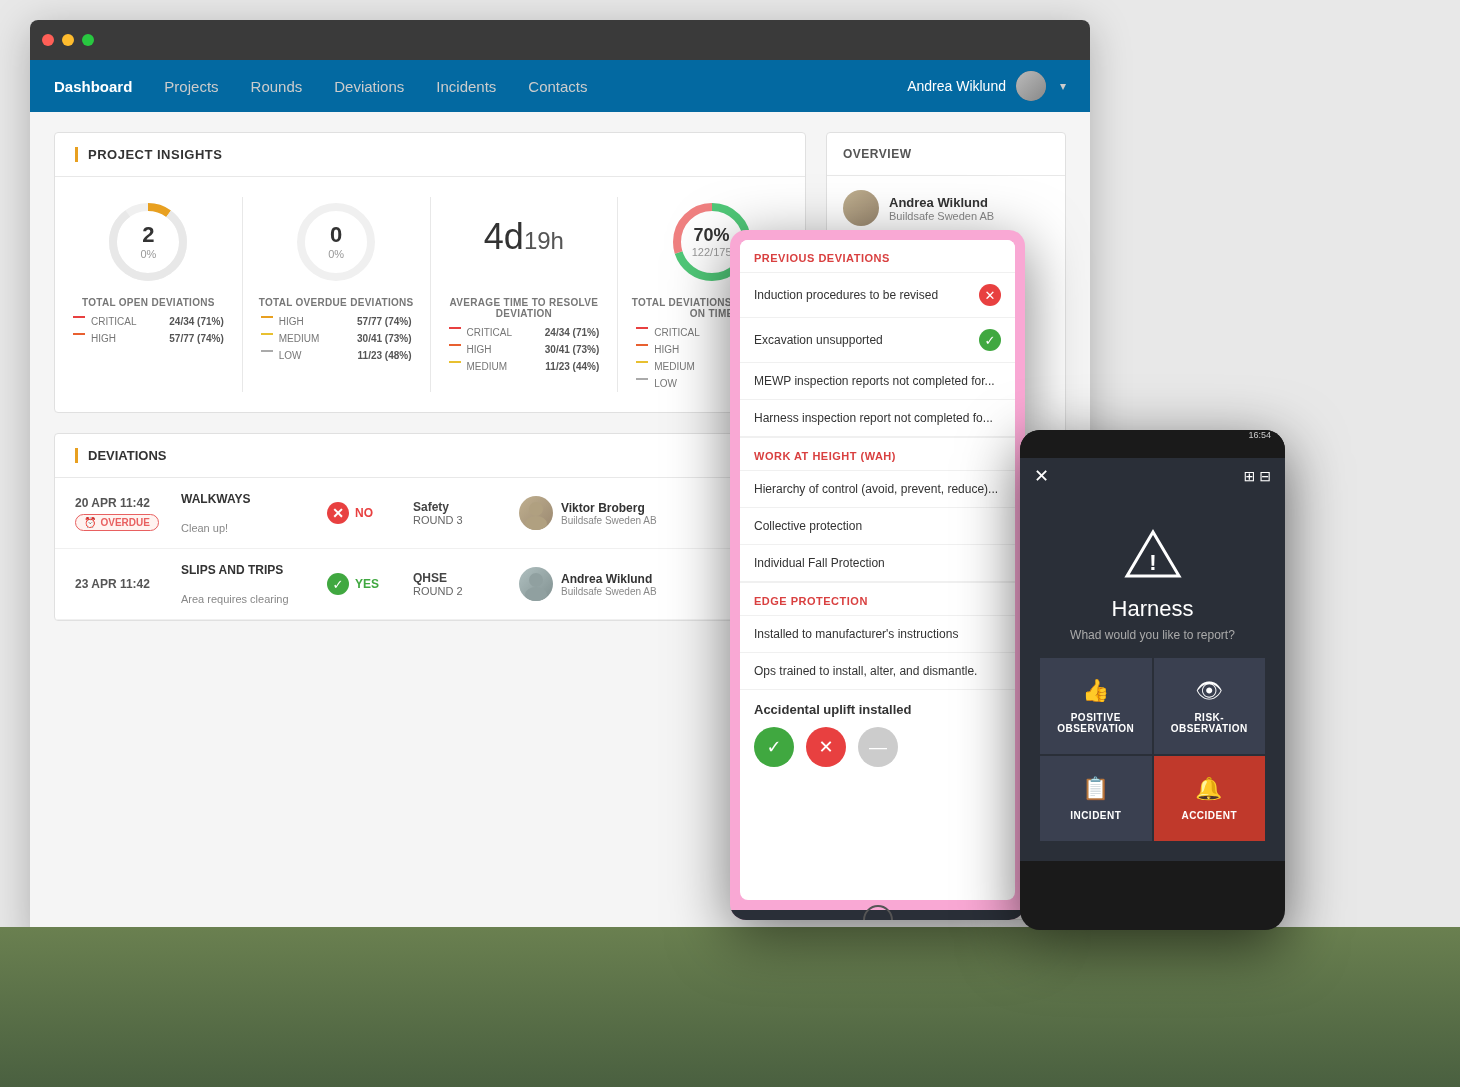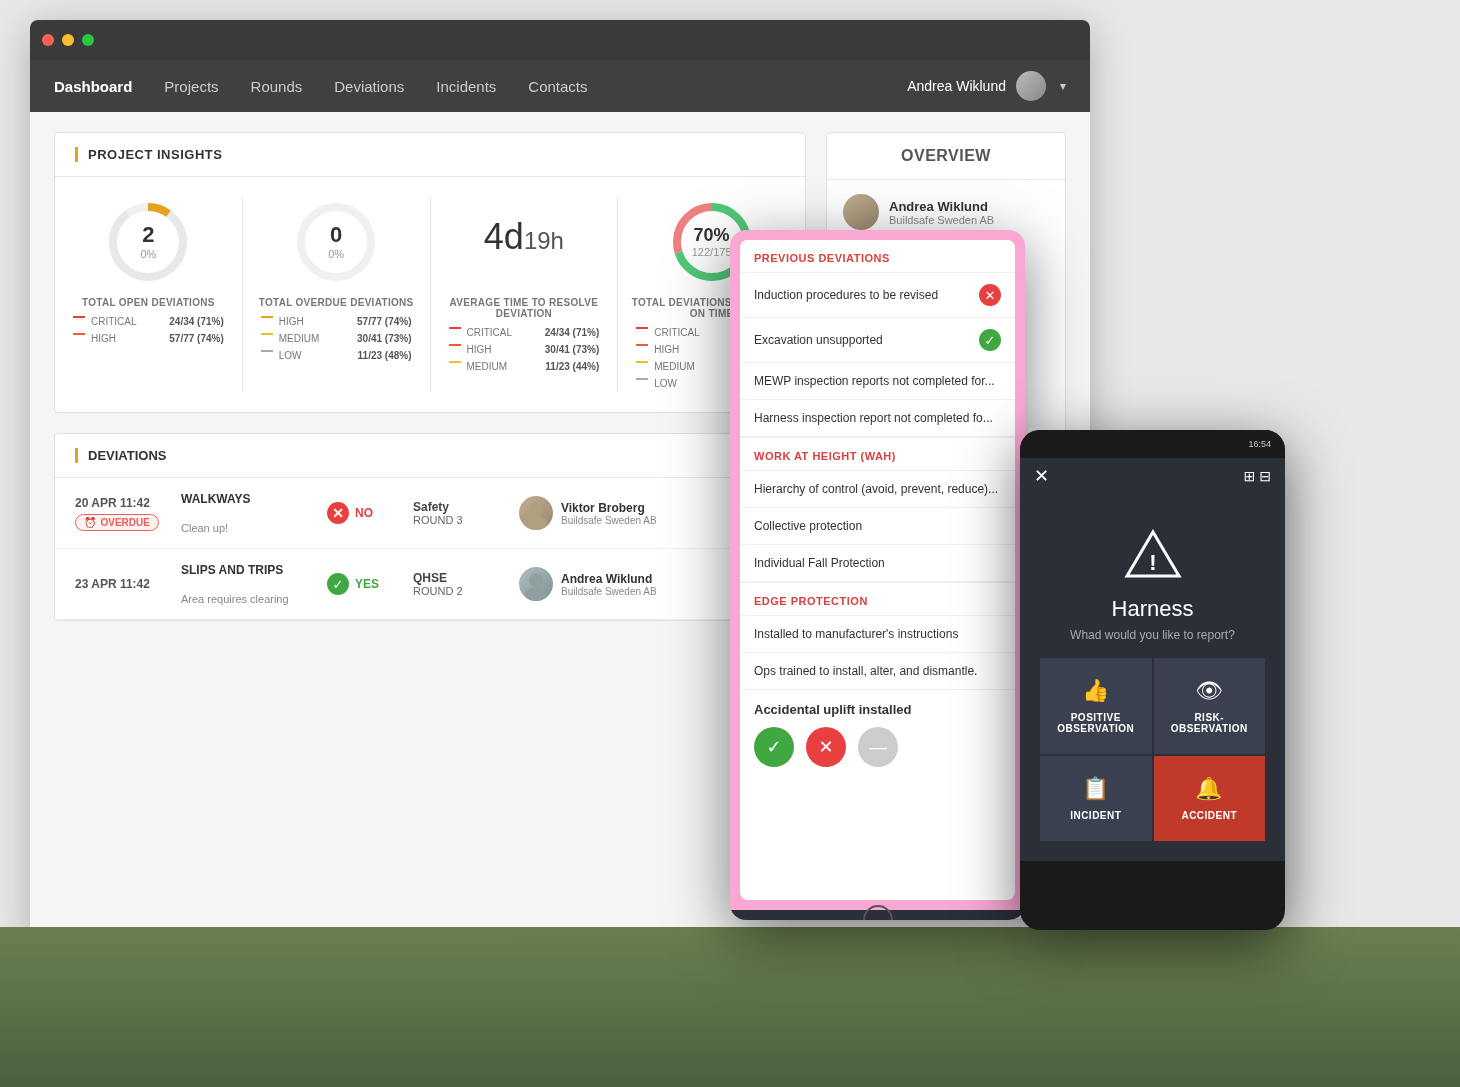--- a/index.html
+++ b/index.html
@@ -25,21 +25,21 @@
       padding: 0 12px;
       gap: 8px;
     }
     .browser-dot { width: 12px; height: 12px; border-radius: 50%; }
     .browser-dot.red { background: #ff5f57; }
     .browser-dot.yellow { background: #febc2e; }
     .browser-dot.green { background: #28c840; }
 
     
     .navbar {
-      background: #404040;
+      background: #0369a1;
       height: 52px;
       display: flex;
       align-items: center;
       padding: 0 24px;
     }
     .nav-items { display: flex; gap: 32px; flex: 1; }
     .nav-item {
       color: #ccc;
       font-size: 15px;
       cursor: pointer;
@@ -191,21 +191,21 @@
     .dev-round { min-width: 90px; font-size: 11px; color: #666; }
     .dev-round .round-type { font-weight: 600; font-size: 12px; color: #444; }
     .dev-person { display: flex; align-items: center; gap: 8px; }
     .person-avatar { width: 34px; height: 34px; border-radius: 50%; background: linear-gradient(135deg, #c0b090 0%, #9a8870 100%); flex-shrink: 0; overflow: hidden; display: flex; align-items: center; justify-content: center; }
     .person-avatar2 { background: linear-gradient(135deg, #b0c0c0 0%, #809090 100%); }
     .person-name { font-size: 12px; font-weight: 600; color: #333; }
     .person-company { font-size: 10px; color: #888; }
 
     
     .overview-header { padding: 14px 16px; border-bottom: 1px solid #e8e8e8; }
-    .overview-header h2 { font-size: 16px; font-weight: 700; color: #555; text-transform: uppercase; letter-spacing: 0.5px; text-align: center; }
+    .overview-header h2 { font-size: 12px; font-weight: 700; color: #555; text-transform: uppercase; letter-spacing: 0.5px; }
     .overview-user { display: flex; align-items: center; gap: 10px; padding: 14px 16px; }
     .overview-avatar { width: 36px; height: 36px; border-radius: 50%; background: linear-gradient(135deg, #c0b090 0%, #9a8870 100%); flex-shrink: 0; }
     .overview-name { font-size: 13px; font-weight: 600; color: #333; }
     .overview-company { font-size: 11px; color: #888; }
 
     
     .tablet-device {
       position: absolute;
       top: 230px;
       left: 730px;
@@ -271,21 +271,21 @@
       background: #1a1a1a;
       border-radius: 20px;
       box-shadow: 0 16px 60px rgba(0,0,0,0.6);
       overflow: hidden;
       z-index: 20;
     }
     .phone-statusbar {
       background: #1a1a1a;
       height: 28px;
       display: flex;
-      align-items: center;
+      align-items: flex-start;
       justify-content: space-between;
       padding: 0 14px;
     }
     .phone-statusbar-left { font-size: 9px; color: #ccc; }
     .phone-statusbar-right { display: flex; align-items: center; gap: 4px; font-size: 9px; color: #ccc; }
     .phone-topbar {
       background: #2a2f38;
       height: 36px;
       display: flex;
       align-items: center;

